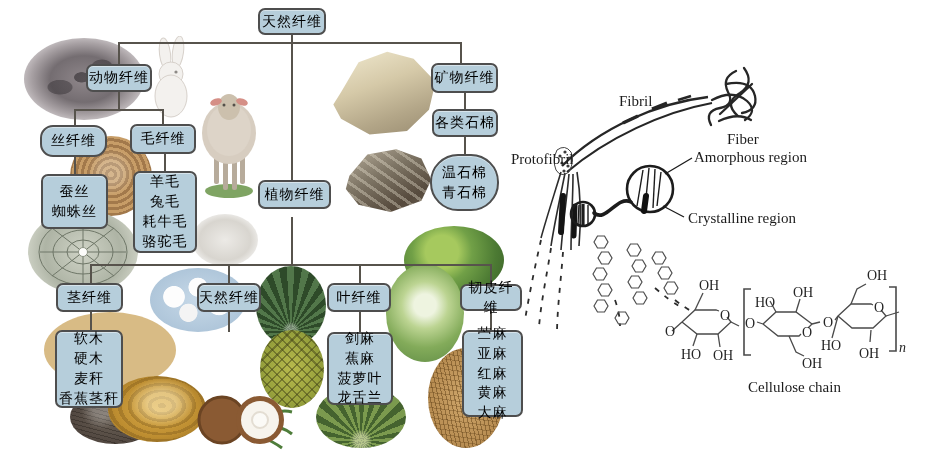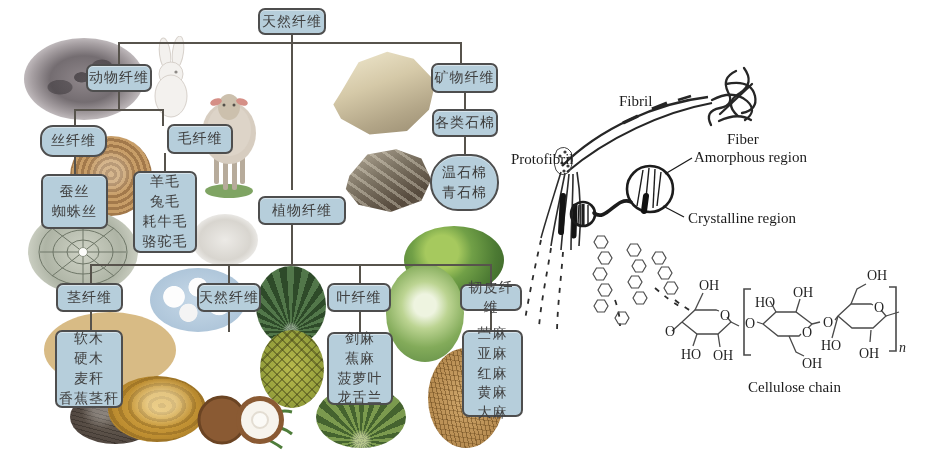--- a/index.html
+++ b/index.html
@@ -4,21 +4,21 @@
 <style>
   html,body{margin:0;padding:0;background:#fff;}
   #stage{position:relative;width:945px;height:460px;background:#fff;overflow:hidden;
          font-family:"Liberation Sans",sans-serif;}
   
   .tline{position:absolute;background:#57534c;}
   .h{height:2px;} .v{width:2px;}
   
   .node{position:absolute;background:#b6cedb;border:2px solid #4e4e4e;border-radius:7px;
         display:flex;align-items:center;justify-content:center;text-align:center;
-        font-size:14px;color:#404040;white-space:pre-line;line-height:1.42;
+        font-size:14px;color:#000000;white-space:pre-line;line-height:1.42;
         box-sizing:border-box;letter-spacing:1px;z-index:3;
         box-shadow:inset 0 1px 0 rgba(255,255,255,.45);}
   
   .ph{position:absolute;z-index:1;border-radius:50%;}
   .fur{background:
        radial-gradient(ellipse at 48% 48%, rgba(40,36,40,.55) 0 8%, transparent 9%),
        radial-gradient(ellipse at 30% 60%, rgba(40,36,40,.4) 0 10%, transparent 11%),
        radial-gradient(ellipse at 65% 35%, rgba(40,36,40,.4) 0 9%, transparent 10%),
        radial-gradient(ellipse at 50% 50%, #8f878b 0%, #746d71 40%, #a8a1a4 62%, #dcd7d9 82%, rgba(255,255,255,0) 95%);}
   .basket{background:
@@ -163,32 +163,32 @@
   <div class="tline v" style="left:359px;top:264px;height:20px;z-index:2;"></div>
   <div class="tline v" style="left:490px;top:264px;height:21px;z-index:2;"></div>
   <div class="tline v" style="left:90px;top:312px;height:19px;z-index:2;"></div>
   <div class="tline v" style="left:228px;top:312px;height:20px;z-index:2;"></div>
   <div class="tline v" style="left:359px;top:312px;height:21px;z-index:2;"></div>
   <div class="tline v" style="left:490px;top:311px;height:20px;z-index:2;"></div>
 
   <div class="node" style="left:258px;top:8px;width:68px;height:27px;">天然纤维</div>
   <div class="node" style="left:86px;top:64px;width:66px;height:28px;font-family:Liberation Serif, serif;">动物纤维</div>
   <div class="node" style="left:40px;top:125px;width:67px;height:32px;border-radius:13px;">丝纤维</div>
-  <div class="node" style="left:130px;top:124px;width:66px;height:30px;margin-left:37px;">毛纤维</div>
+  <div class="node" style="left:130px;top:124px;width:66px;height:30px;">毛纤维</div>
   <div class="node" style="left:41px;top:174px;width:67px;height:55px;">蚕丝
 蜘蛛丝</div>
   <div class="node" style="left:133px;top:171px;width:64px;height:82px;">羊毛
 兔毛
 耗牛毛
 骆驼毛</div>
   <div class="node" style="left:431px;top:63px;width:67px;height:30px;">矿物纤维</div>
   <div class="node" style="left:432px;top:109px;width:66px;height:28px;">各类石棉</div>
   <div class="node" style="left:430px;top:154px;width:69px;height:57px;border-radius:28px;">温石棉
 青石棉</div>
-  <div class="node" style="left:258px;top:196px;width:88px;height:29px;">植物纤维</div>
+  <div class="node" style="left:258px;top:180px;width:73px;height:29px;">植物纤维</div>
   <div class="node" style="left:56px;top:283px;width:67px;height:29px;">茎纤维</div>
   <div class="node" style="left:197px;top:283px;width:64px;height:29px;">天然纤维</div>
   <div class="node" style="left:327px;top:283px;width:64px;height:29px;">叶纤维</div>
   <div class="node" style="left:460px;top:284px;width:62px;height:27px;">韧皮纤维</div>
   <div class="node" style="left:55px;top:330px;width:68px;height:78px;">软木
 硬木
 麦秆
 香蕉茎秆</div>
   <div class="node" style="left:327px;top:332px;width:66px;height:73px;">剑麻
 蕉麻

